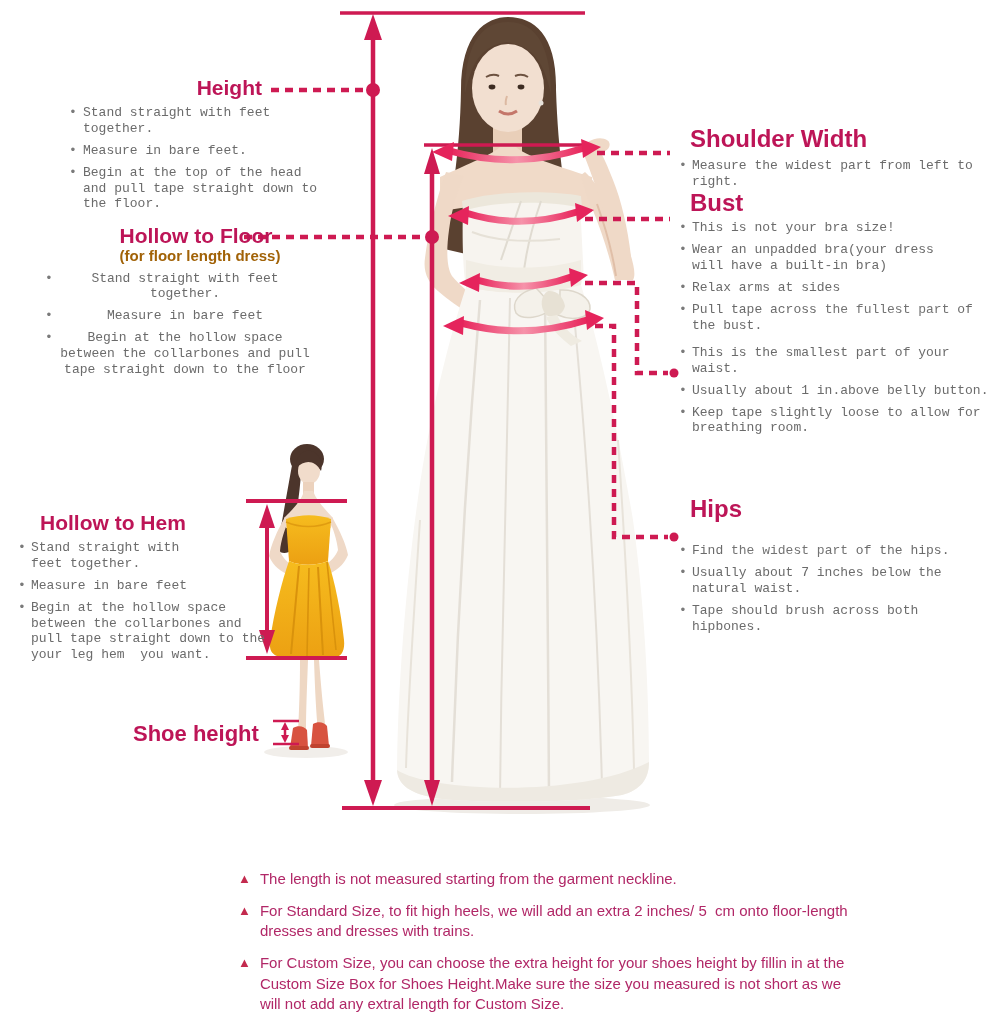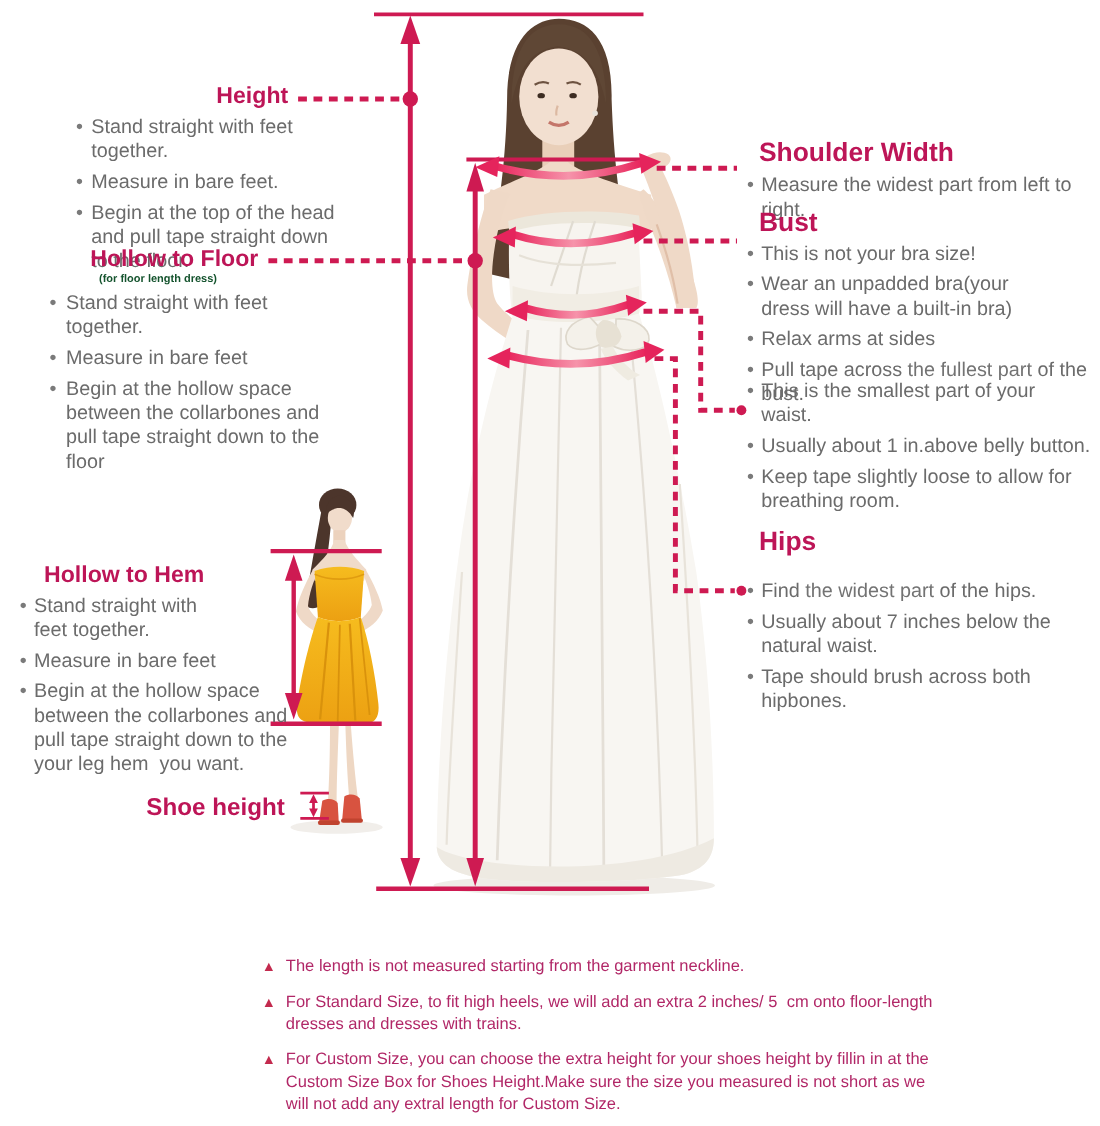--- a/index.html
+++ b/index.html
@@ -4,23 +4,23 @@
 <style>
   html,body{margin:0;padding:0;background:#fff;}
   .canvas{
     position:relative;width:1000px;height:1024px;background:#ffffff;
     font-family:"Liberation Sans",sans-serif;overflow:hidden;
   }
   .gfx{position:absolute;left:0;top:0;z-index:0;}
   .sec{position:absolute;z-index:2;}
   .title{color:#bd1557;font-weight:bold;font-size:21px;line-height:1.1;}
   .sec.right .title{font-size:24px;margin-left:12px;}
-  .subtitle{color:#14532d;font-weight:bold;font-size:10px;line-height:1.1;margin-left:50px;margin-top:1px;}
+  .subtitle{color:#a16207;font-weight:bold;font-size:15px;line-height:1.1;margin-left:50px;margin-top:1px;}
   .items{margin-top:6px;}
-  .item{position:relative;color:#6b6b6b;font-size:18px;line-height:1.22;margin-bottom:6px;}
+  .item{position:relative;color:#6b6b6b;font-size:13px;line-height:1.22;margin-bottom:6px;font-family:Liberation Mono, monospace;}
   .item::before{content:"\2022";position:absolute;left:0;top:0;color:#7a7a7a;}
   .hl{color:#737373;}
   
   #sec-height .title{width:200px;text-align:right;}
   #sec-height .item{padding-left:21px;width:235px;}
   #sec-height .item::before{left:7px;}
   #sec-hollow-floor .title{margin-left:42px;}
   #sec-hollow-floor .item{padding-left:20px;width:250px;}
   #sec-hollow-floor .item::before{left:5px;}
   #sec-hollow-hem .title{margin-left:26px;}
@@ -222,21 +222,21 @@
 
   <div class="sec" id="sec-height" style="left:62px;top:76px;">
     <div class="title">Height</div>
     <div class="items">
       <div class="item">Stand straight with feet together.</div>
       <div class="item">Measure in bare feet.</div>
       <div class="item">Begin at the top of the head and pull tape straight down to the floor.</div>
     </div>
   </div>
 
-  <div class="sec" id="sec-hollow-floor" style="left:40px;top:224px;">
+  <div class="sec" id="sec-hollow-floor" style="left:40px;top:224px;text-align:center;">
     <div class="title">Hollow to Floor</div>
     <div class="subtitle">(for floor length dress)</div>
     <div class="items">
       <div class="item">Stand straight with feet together.</div>
       <div class="item">Measure in bare feet</div>
       <div class="item">Begin at the hollow space between the collarbones and pull tape straight down to the floor</div>
     </div>
   </div>
 
   <div class="sec" id="sec-hollow-hem" style="left:14px;top:511px;">
@@ -270,21 +270,21 @@
   </div>
 
   <div class="sec right" id="sec-waist" style="left:678px;top:342px;">
     <div class="items" style="margin-top:3px;">
       <div class="item">This is the smallest part of your waist.</div>
       <div class="item">Usually about 1 in.above belly button.</div>
       <div class="item">Keep tape slightly loose to allow for breathing room.</div>
     </div>
   </div>
 
-  <div class="sec right" id="sec-hips" style="left:678px;top:480px;">
+  <div class="sec right" id="sec-hips" style="left:678px;top:496px;">
     <div class="title">Hips</div>
     <div class="items" style="margin-top:21px;">
       <div class="item"><span>Find </span><span class="hl">the widest part</span><span> of the hips.</span></div>
       <div class="item">Usually about 7 inches below the natural waist.</div>
       <div class="item">Tape should brush across both hipbones.</div>
     </div>
   </div>
 
   <div class="notes">
     <div class="note">

